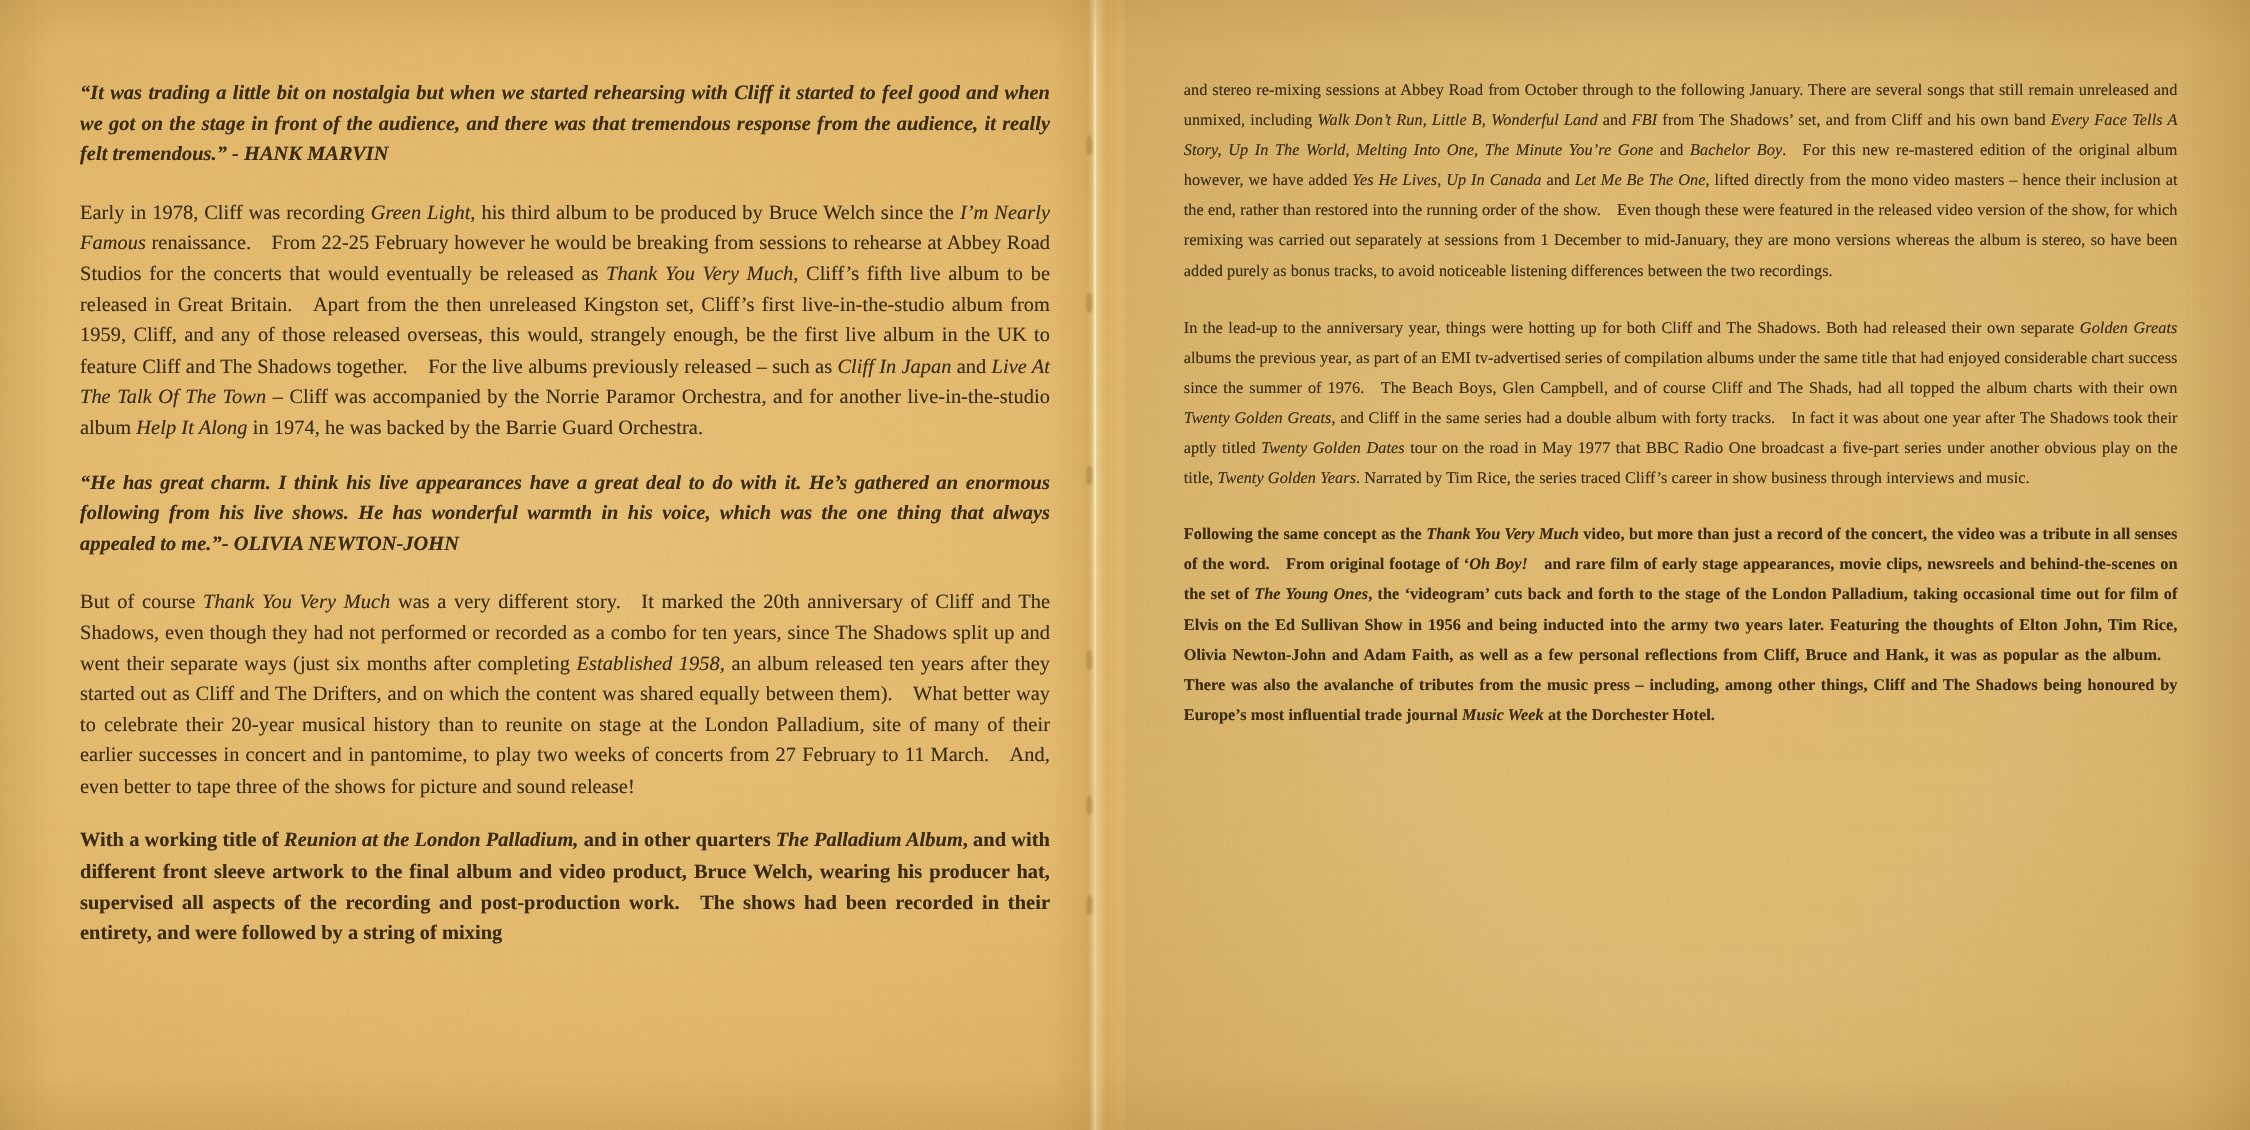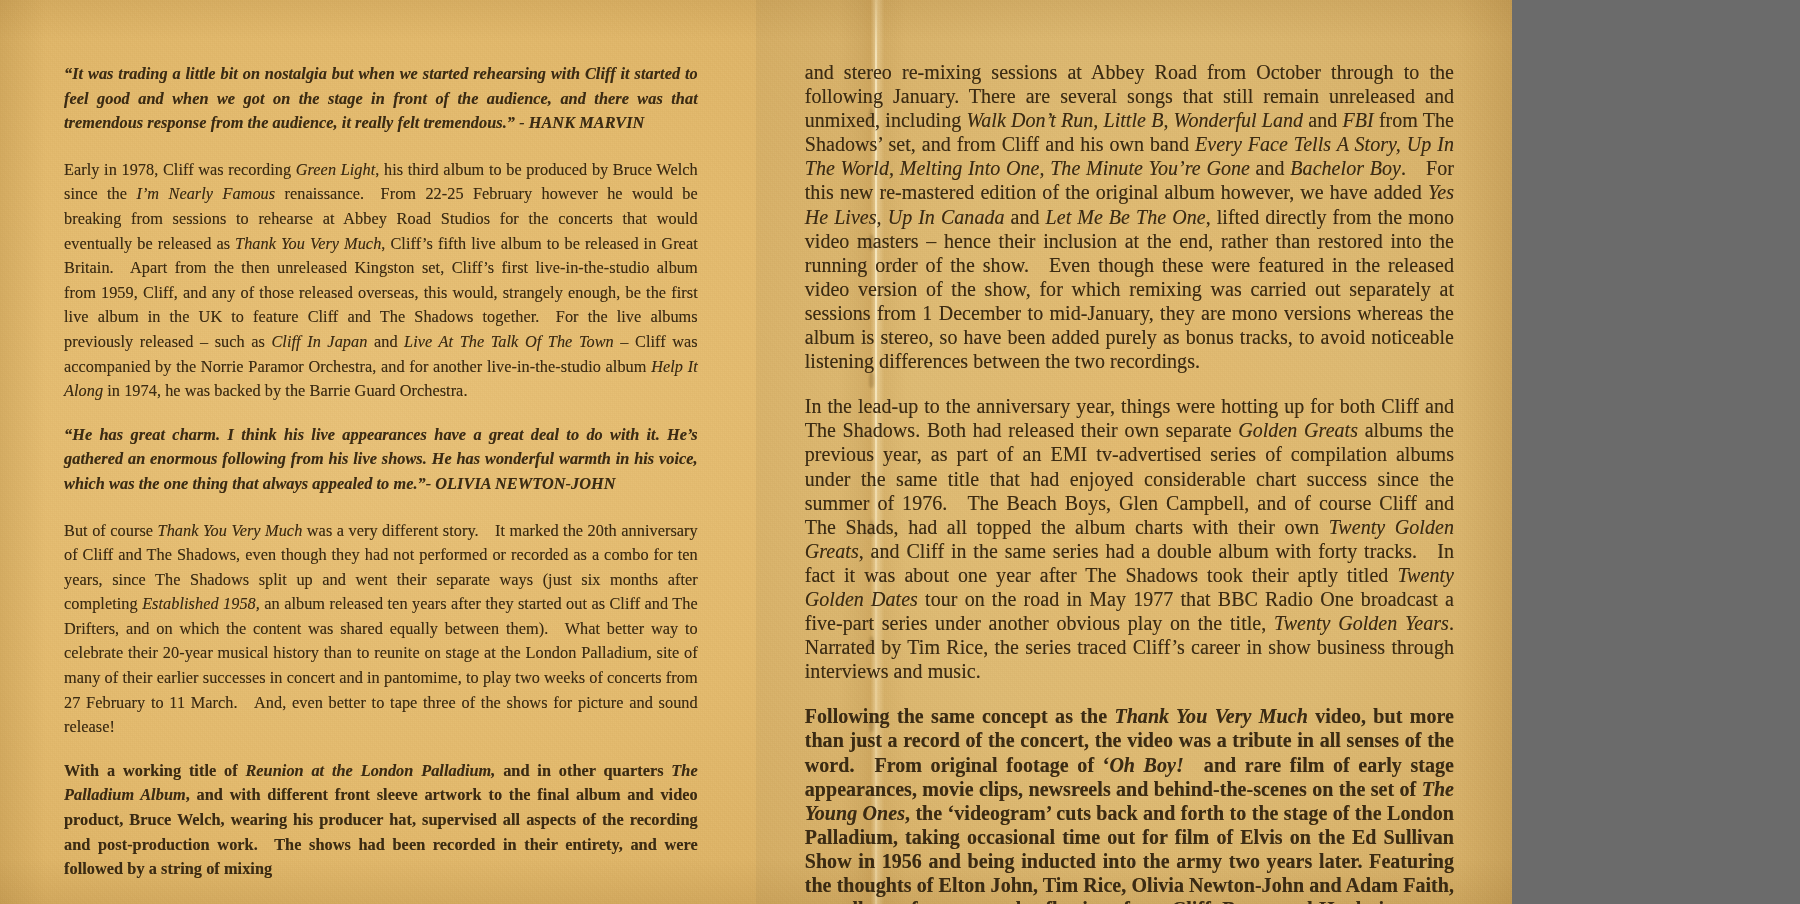--- a/index.html
+++ b/index.html
@@ -2,27 +2,26 @@
 <html><head>
 <meta charset="utf-8">
 <style>
   html, body {
     margin: 0;
     padding: 0;
     background: #6b6b6b;
   }
   .page {
     position: relative;
-    width: 1464px;
+    width: 1800px;
     height: 904px;
     overflow: hidden;
     background: #e0b66a;
     font-family: "Liberation Serif", "DejaVu Serif", serif;
     color: #3a2a12;
-    padding-left: 48px;
   }
 
   
   .paper-base {
     position: absolute;
     inset: 0;
     background:
       radial-gradient(ellipse 70% 90% at 24% 48%, #e8c178 0%, #e3ba6d 45%, #d9ae61 80%, #d2a558 100%);
   }
   .paper-base-right {
@@ -118,21 +117,21 @@
     margin: 0 0 19px 0;
     text-align: justify;
     text-justify: inter-word;
     font-size: 16.3px;
     line-height: 24.6px;
     letter-spacing: .05px;
     color: #3b2b13;
     text-shadow: 0 0 .4px rgba(60,42,16,.45);
   }
   .col-right p.para {
-    font-size: 20px;
+    font-size: 13px;
     line-height: 24.1px;
     margin-bottom: 21px;
   }
   p.quote {
     font-style: italic;
     font-weight: bold;
     margin-bottom: 22px;
   }
   p.para em { font-style: italic; }
   .col-left p.para:last-child,

